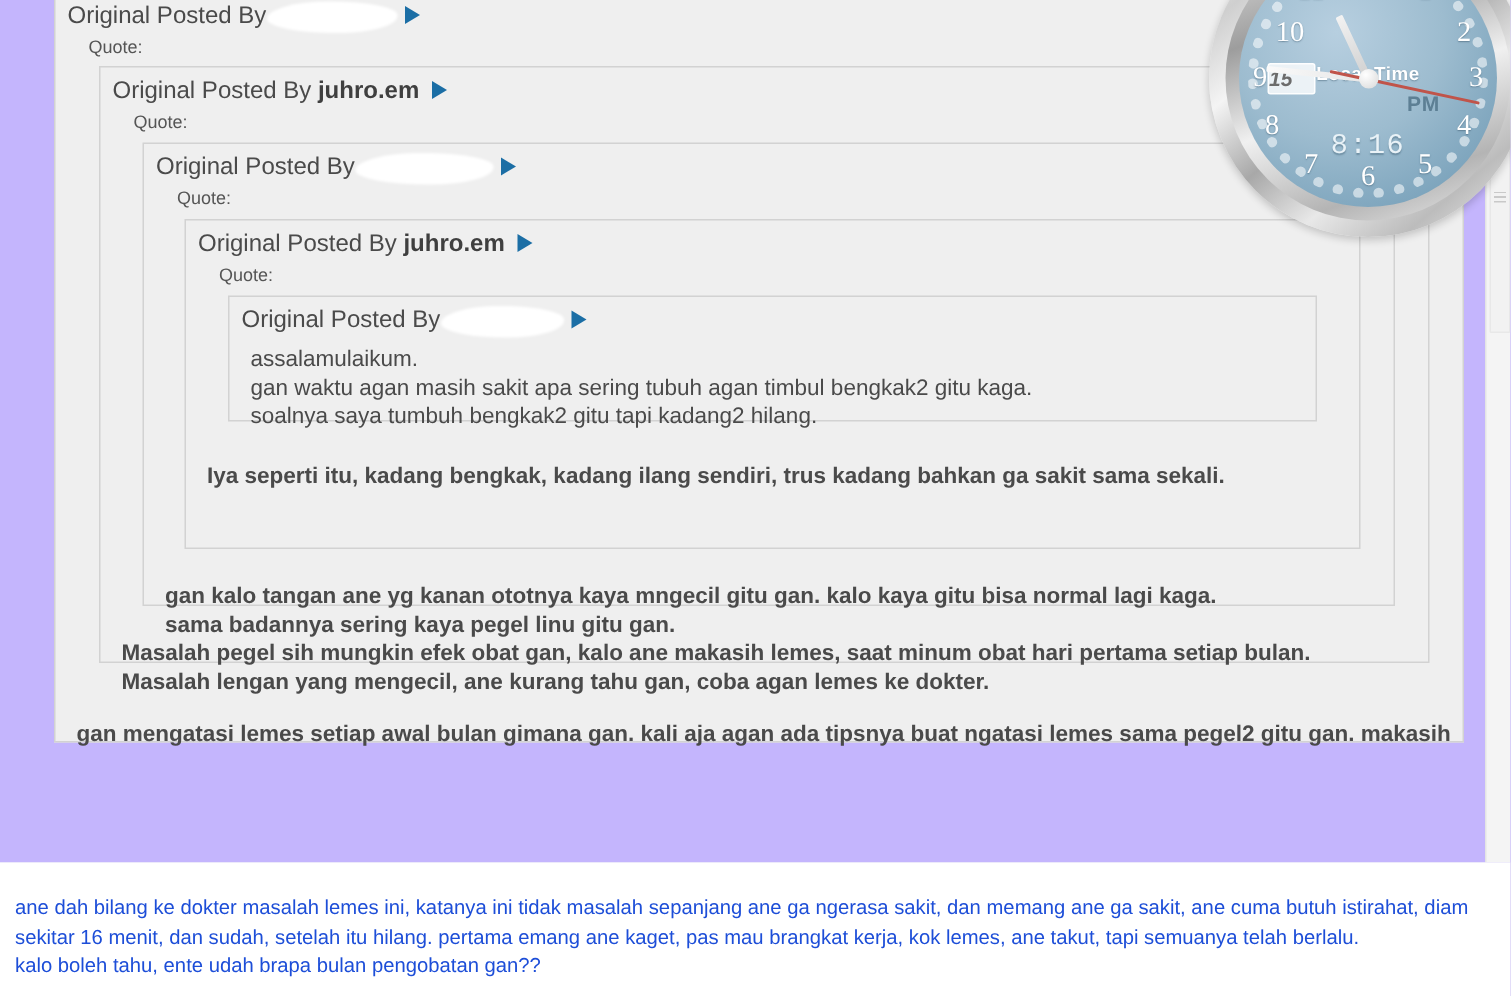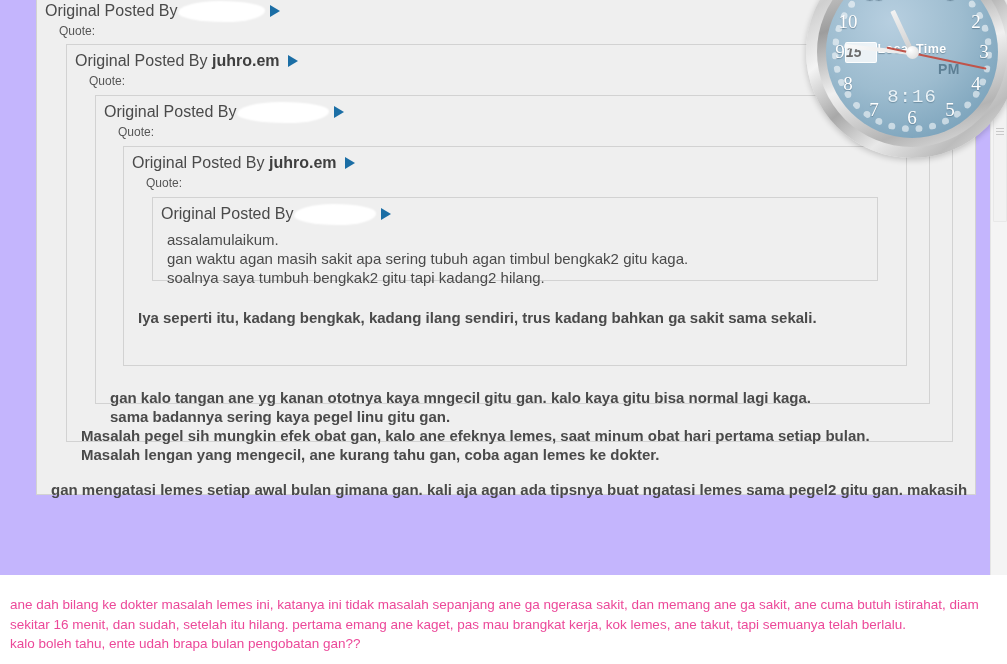--- a/index.html
+++ b/index.html
@@ -138,21 +138,21 @@
     position: absolute;
     left: 0;
     top: 575px;
     width: 1007px;
     height: 89px;
     background: #ffffff;
     overflow: hidden;
   }
   #current-post-body {
     font-size: 13.5px;
-    color: #ec4899;
+    color: #1d4ed8;
     line-height: 19.5px;
     padding: 20px 0 0 10px;
     white-space: nowrap;
   }
 
   
   #scroll-track {
     position: absolute;
     right: 0;
     top: 0;
@@ -381,21 +381,21 @@
           </div>
         </div>
 
         <div class="reply-text" id="reply-l3">
           <div>gan kalo tangan ane yg kanan ototnya kaya mngecil gitu gan. kalo kaya gitu bisa normal lagi kaga.</div>
           <div>sama badannya sering kaya pegel linu gitu gan.</div>
         </div>
       </div>
 
       <div class="reply-text" id="reply-l2">
-        <div>Masalah pegel sih mungkin efek obat gan, kalo ane efeknya lemes, saat minum obat hari pertama setiap bulan.</div>
+        <div>Masalah pegel sih mungkin efek obat gan, kalo ane makasih lemes, saat minum obat hari pertama setiap bulan.</div>
         <div>Masalah lengan yang mengecil, ane kurang tahu gan, coba agan lemes ke dokter.</div>
       </div>
     </div>
 
     <div class="reply-text" id="reply-l1">
       <div>gan mengatasi lemes setiap awal bulan gimana gan. kali aja agan ada tipsnya buat ngatasi lemes sama pegel2 gitu gan. makasih</div>
     </div>
   </div>
 
   <div id="scroll-track">
@@ -421,21 +421,21 @@
 
     <div class="hour-num" style="left:112px; top:18px;">1</div>
     <div class="hour-num" style="left:138px; top:46px;">2</div>
     <div class="hour-num" style="left:146px; top:76px;">3</div>
     <div class="hour-num" style="left:138px; top:108px;">4</div>
     <div class="hour-num" style="left:112px; top:134px;">5</div>
     <div class="hour-num" style="left:74px;  top:142px;">6</div>
     <div class="hour-num" style="left:36px;  top:134px;">7</div>
     <div class="hour-num" style="left:10px;  top:108px;">8</div>
     <div class="hour-num" style="left:2px;   top:76px;">9</div>
-    <div class="hour-num" style="left:10px;  top:46px;">10</div>
+    <div class="hour-num" style="left:22px;  top:46px;">10</div>
     <div class="hour-num" style="left:36px;  top:18px;">11</div>
 
     <div id="clock-brand">Local Time</div>
     <div id="clock-digital">8:16</div>
     <div id="date-window">15</div>
     <div id="pm-indicator">PM</div>
 
     <div class="hand" id="hand-minute"></div>
     <div class="hand" id="hand-hour"></div>
     <div class="hand" id="hand-second-tail"></div>

